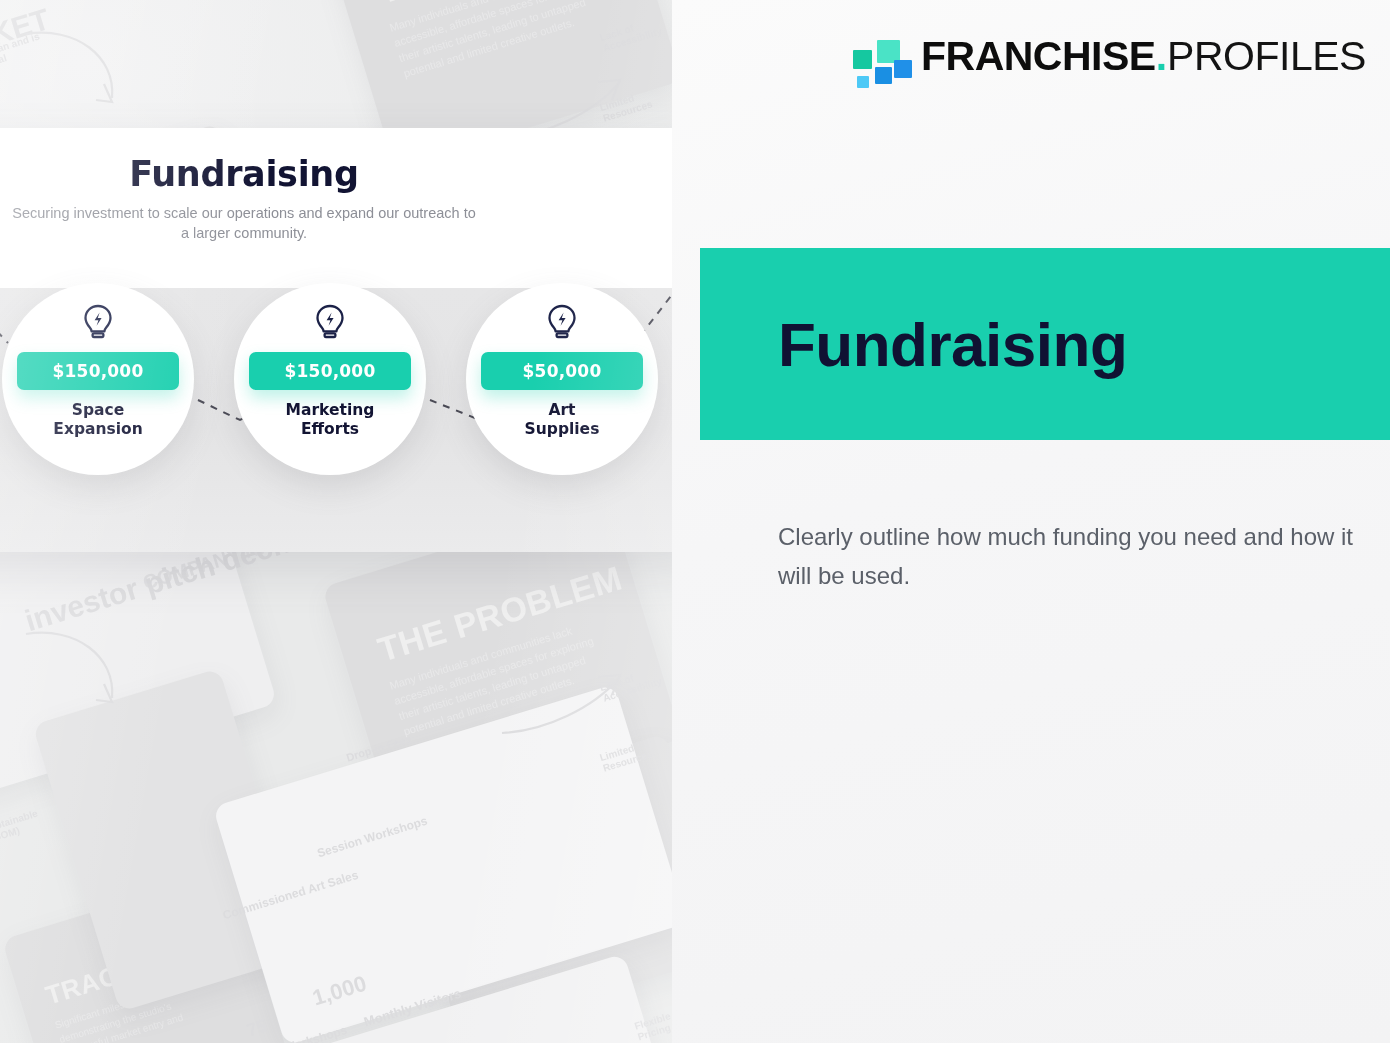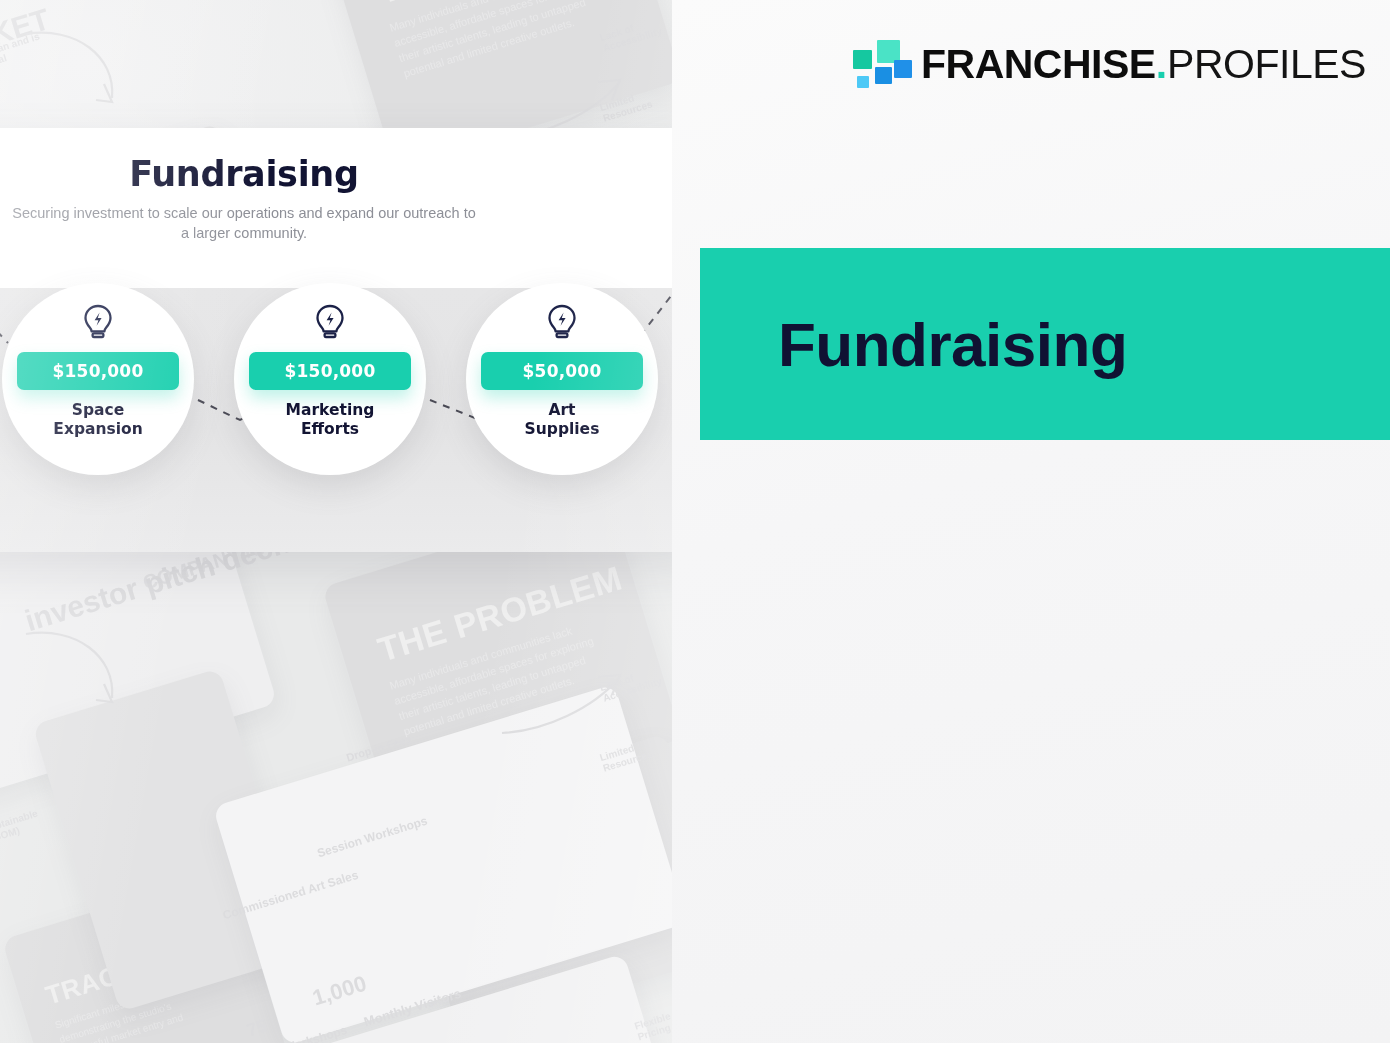--- a/index.html
+++ b/index.html
@@ -87,21 +87,21 @@
   }
   #connectors{ position:absolute; left:0; top:0; width:928px; height:424px; pointer-events:none; }
 
   
   #right-panel{
     position:absolute; left:672px; top:0; width:718px; height:1043px;
     background:linear-gradient(165deg,#fbfbfb 0%,#f6f6f7 45%,#f3f3f4 100%);
   }
   #logo{
     position:absolute; left:177px; top:36px;
-    display:flex; align-items:center; gap:16px;
+    display:flex; gap:16px;
   }
   #logo-mark{ position:relative; width:56px; height:56px; }
   #logo-mark i{ position:absolute; display:block; border-radius:1px; }
   #logo-text{
     font-size:41px; line-height:1; white-space:nowrap;
     font-family:"Liberation Sans", sans-serif;
   }
   #logo-text .b{ font-weight:bold; color:#0d0d0d; letter-spacing:-.5px; }
   #logo-text .dot{ color:#19cfae; font-weight:bold; }
   #logo-text .l{ font-weight:normal; color:#141414; letter-spacing:-.5px; }
@@ -266,14 +266,15 @@
       <i style="left:8px;  top:40px; width:12px; height:12px; background:#4dc9f6;"></i>
     </div>
     <div id="logo-text"><span class="b">FRANCHISE</span><span class="dot">.</span><span class="l">PROFILES</span></div>
   </div>
 
   <div id="title-banner">
     <div id="banner-title">Fundraising</div>
   </div>
 
   <div id="body-copy">
+    <p>Clearly outline how much funding you need and how it will be used.</p>
   </div>
 </div>
 
 </body></html>

